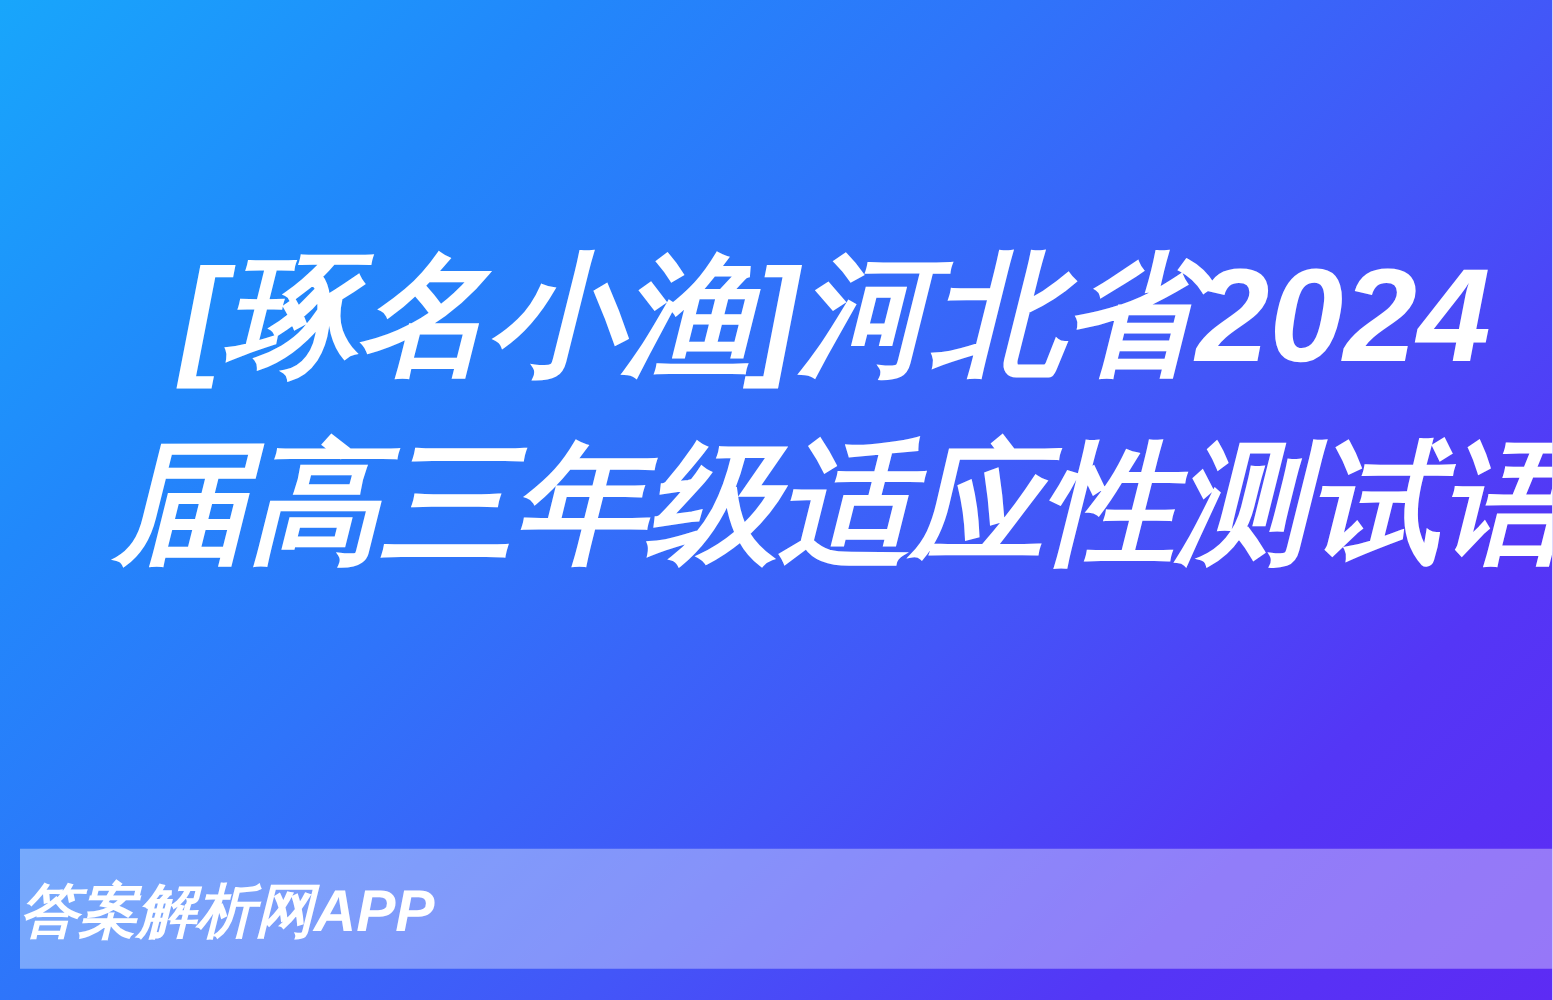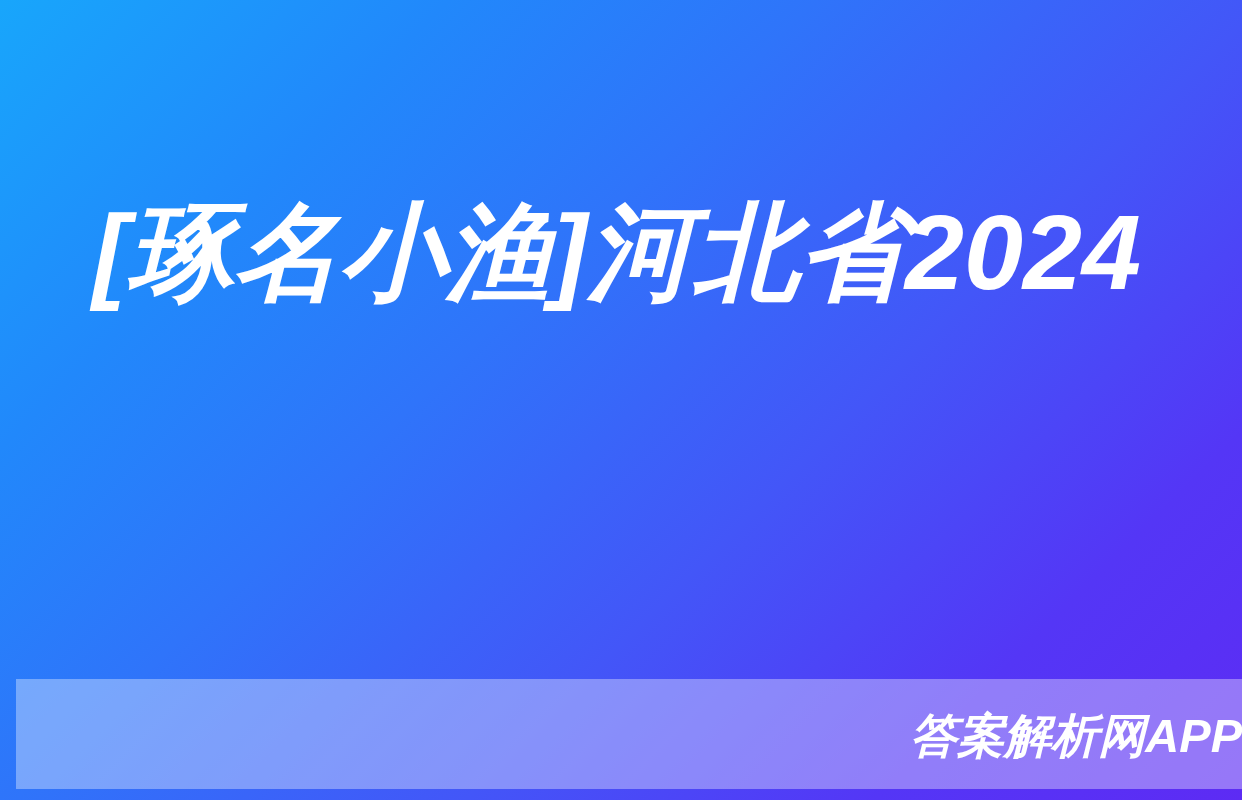--- a/index.html
+++ b/index.html
@@ -32,62 +32,63 @@
     top: 178px;
     display: flex;
     flex-direction: column;
     align-items: center;
     justify-content: flex-start;
   }
 
   .title-line {
     display: block;
     width: 1100px;
-    text-align: left;
+    text-align: right;
     color: #ffffff;
     font-size: 106px;
     line-height: 150px;
     font-weight: 700;
     font-style: italic;
     letter-spacing: 0px;
     white-space: nowrap;
     text-rendering: geometricPrecision;
     margin-left: 43px;
   }
 
   
   #watermark-band {
     position: absolute;
     left: 16px;
     right: 0;
     top: 679px;
-    height: 110px;
+    height: 96px;
     background: rgba(255, 255, 255, 0.355);
     display: flex;
     align-items: center;
-    justify-content: flex-end;
+    justify-content: flex-start;
   }
 
   #watermark-text {
     color: #ffffff;
     font-size: 47px;
     font-weight: 700;
     font-style: italic;
     line-height: 1;
     letter-spacing: 0px;
     white-space: nowrap;
     margin-top: 2px;
   }
 </style>
 </head>
 <body>
 
 <div id="poster">
 
   <div id="title-block">
     <span class="title-line">[琢名小渔]河北省2024</span>
+    <span class="title-line">届高三年级适应性测试语</span>
   </div>
 
   <div id="watermark-band">
     <span id="watermark-text">答案解析网APP</span>
   </div>
 
 </div>
 
 </body></html>

